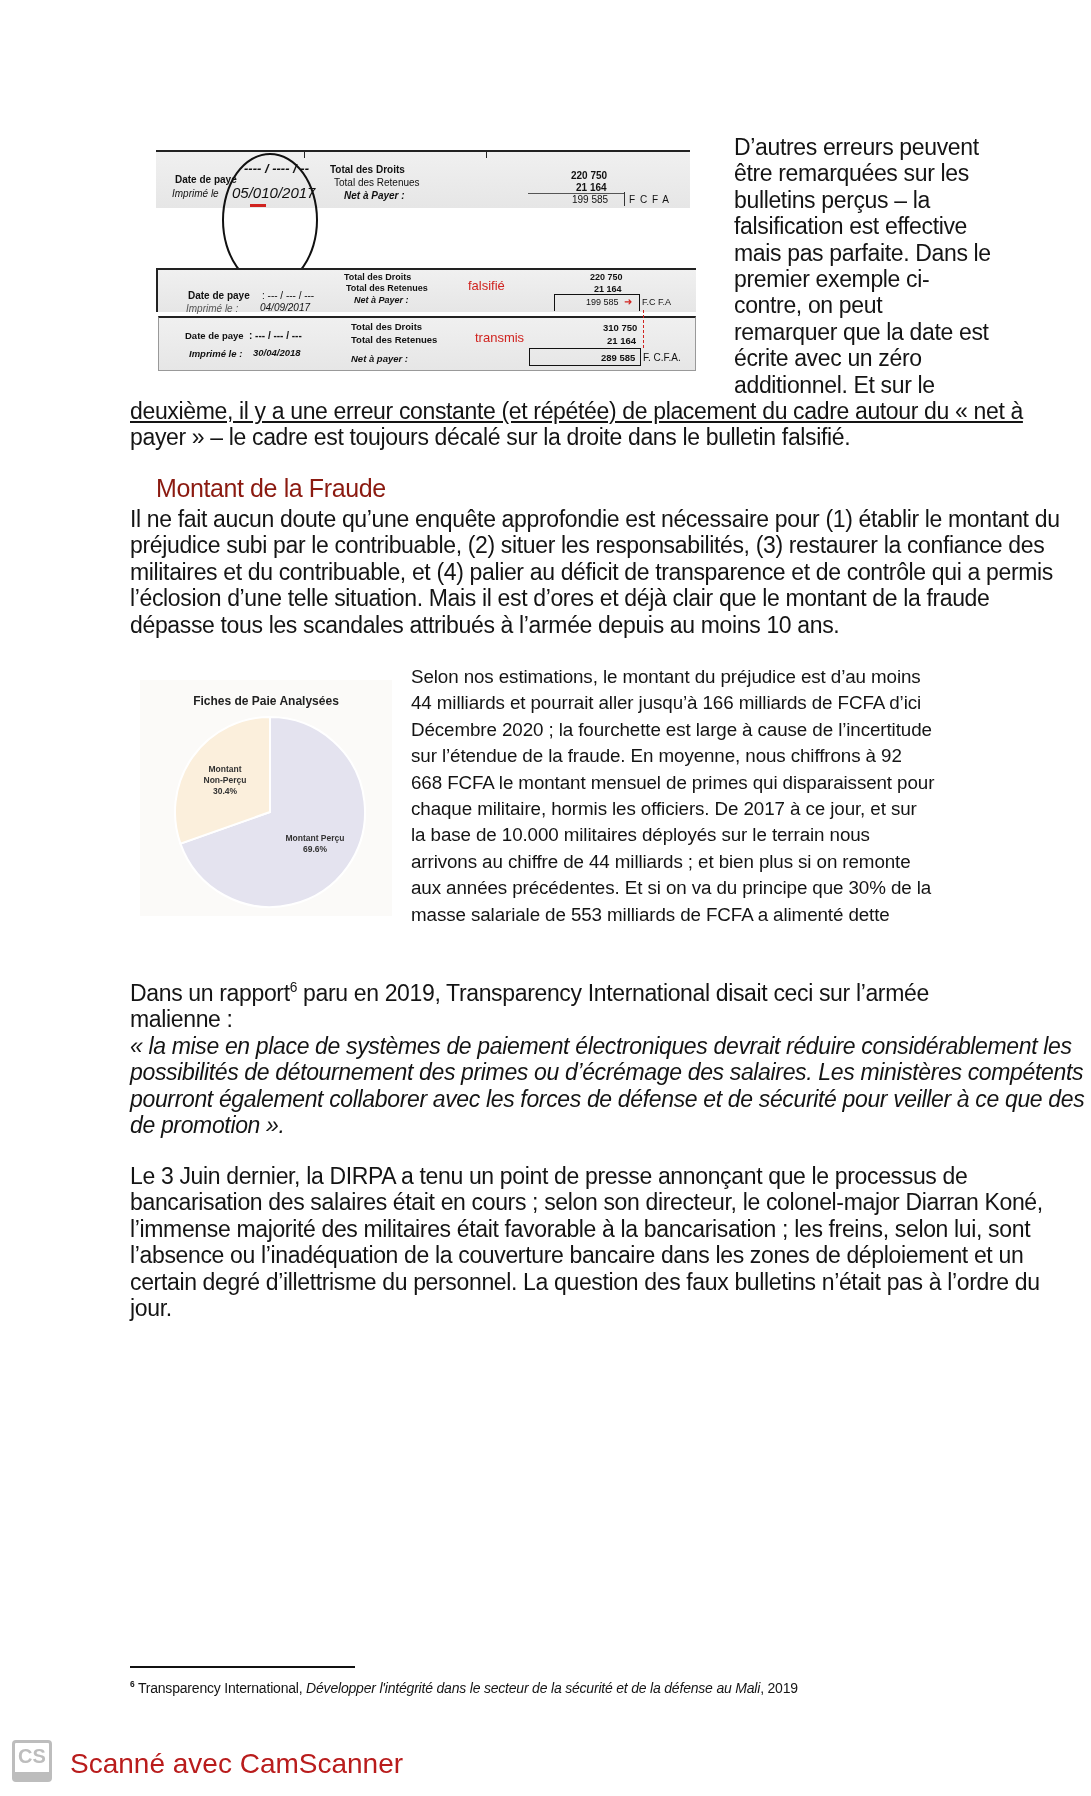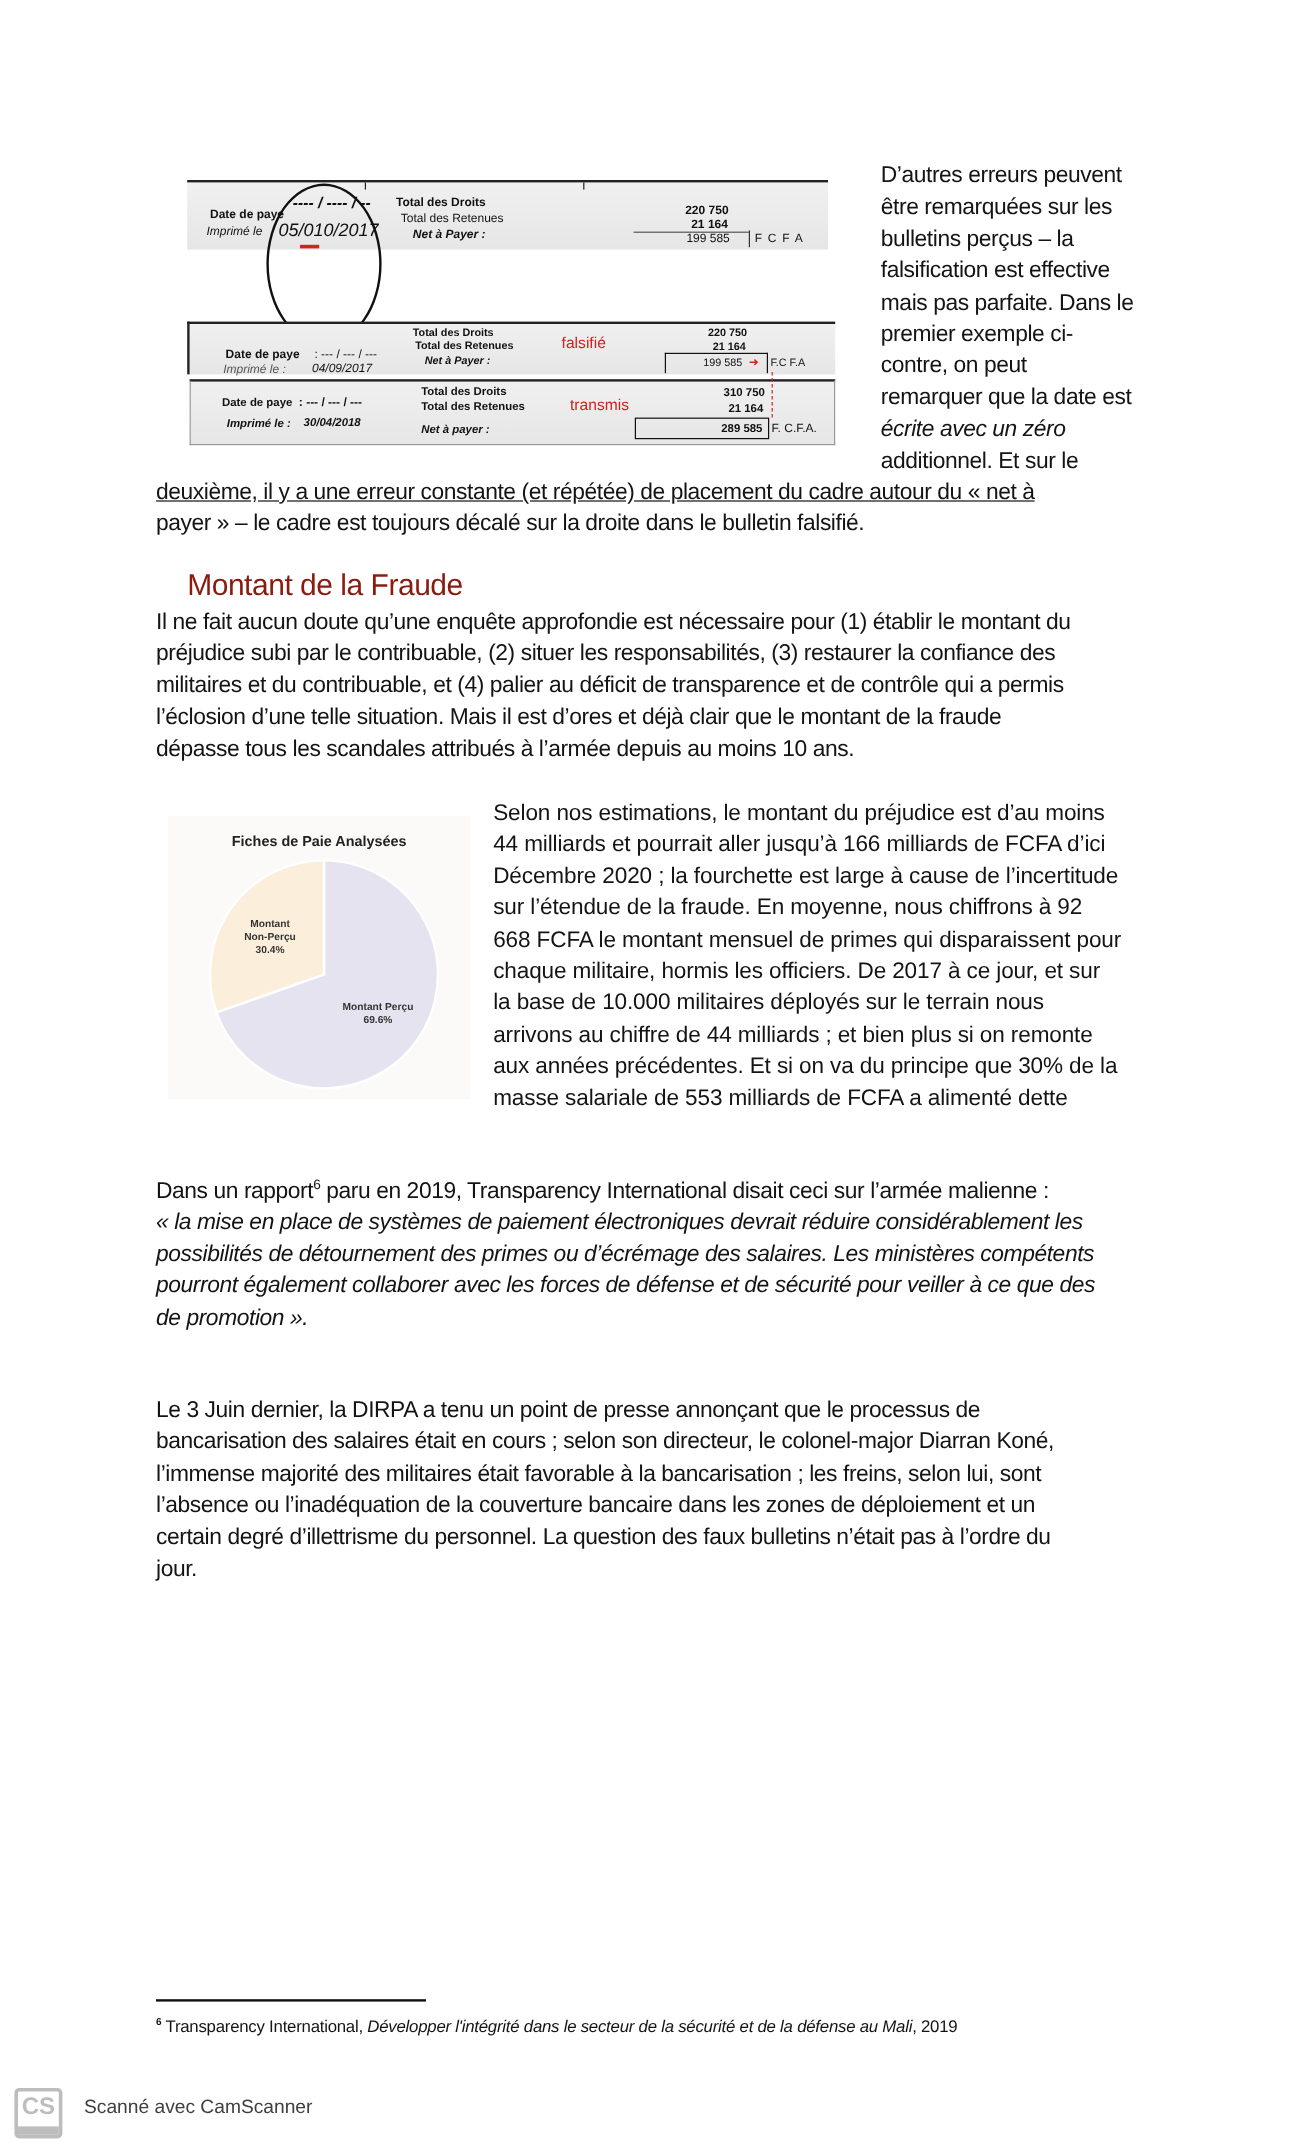--- a/index.html
+++ b/index.html
@@ -1,19 +1,19 @@
 <!DOCTYPE html>
 <html><head>
 <meta charset="utf-8">
 <style>
   html, body { margin:0; padding:0; }
   body { width:1091px; height:1796px; background:#ffffff; position:relative; overflow:hidden;
          font-family:"Liberation Sans", sans-serif; color:#111; }
   .page { position:absolute; left:0; top:0; width:1091px; height:1796px; }
-  .txt { font-family:"Liberation Sans Narrow","Liberation Sans", sans-serif; font-size:19px; line-height:26.4px; color:#141414; letter-spacing:-0.35px; }
+  .txt { font-family:"Liberation Sans Narrow","Liberation Sans", sans-serif; font-size:23px; line-height:26.4px; color:#141414; letter-spacing:-0.35px; }
   .abs { position:absolute; }
 
   
   .slip { position:absolute; background:linear-gradient(#f0f0f0,#e6e6e6); border-top:2px solid #222; font-family:"Liberation Sans", sans-serif; color:#111; }
   .slip .lbl { position:absolute; font-size:10px; font-weight:bold; }
   .slip .it { font-style:italic; }
   .slip .red { color:#d0231f; font-weight:normal; font-size:13px; }
   .slip .box { position:absolute; border:1.5px solid #111; }
   .slip .vline { position:absolute; width:1px; background:#222; }
 
@@ -24,21 +24,21 @@
   .pie-box { position:absolute; left:140px; top:680px; width:252px; height:236px; background:#fbfaf8; }
   .pie-title { position:absolute; left:0; width:100%; top:14px; text-align:center; font-size:12px; font-weight:bold; color:#222; }
 
   .footrule { position:absolute; left:130px; top:1666px; width:225px; height:2px; background:#111; }
   .footnote { position:absolute; left:130px; top:1680px; font-family:"Liberation Sans Narrow","Liberation Sans", sans-serif; font-size:14px; color:#141414; letter-spacing:-0.2px; }
   sup { font-size:0.6em; line-height:0; }
 
   .cs-logo { position:absolute; left:12px; top:1740px; width:40px; height:42px; border:3px solid #bdbdbd; border-radius:4px; box-sizing:border-box; background:#fff; }
   .cs-logo span { position:absolute; top:2px; left:0; width:100%; text-align:center; font-family:"Liberation Sans", sans-serif; font-weight:bold; font-size:20px; color:#bdbdbd; }
   .cs-logo i { position:absolute; left:0; bottom:0; width:100%; height:7px; background:#bdbdbd; }
-  .cs-text { position:absolute; left:70px; top:1748px; font-family:"Liberation Sans", sans-serif; font-size:16px; color:#404040; }
+  .cs-text { position:absolute; left:70px; top:1748px; font-family:"Liberation Sans", sans-serif; font-size:28px; color:#b91c1c; }
 </style>
 </head>
 <body>
 
 <div class="page">
 
   <div class="slip" style="left:156px;top:150px;width:534px;height:56px;">
     <div class="vline" style="left:148px;top:0;height:6px"></div>
     <div class="vline" style="left:330px;top:0;height:6px"></div>
     <span class="lbl" style="left:19px;top:22px">Date de paye</span>
@@ -94,21 +94,21 @@
 
   <div class="abs txt" style="left:734px;top:134px;width:250px;" id="intro-side">
       <div style="white-space: nowrap;">D’autres erreurs peuvent</div>
       <div style="white-space: nowrap;">être remarquées sur les</div>
       <div style="white-space: nowrap;">bulletins perçus – la</div>
       <div style="white-space: nowrap;">falsification est effective</div>
       <div style="white-space: nowrap;">mais pas parfaite. Dans le</div>
       <div style="white-space: nowrap;">premier exemple ci-</div>
       <div style="white-space: nowrap;">contre, on peut</div>
       <div style="white-space: nowrap;">remarquer que la date est</div>
-      <div style="white-space: nowrap; font-style: italic;">écrite avec un zéro</div>
+      <div style="white-space: nowrap;">écrite avec un zéro</div>
       <div style="white-space: nowrap;">additionnel. Et sur le</div>
     </div>
   <div class="abs txt" style="left:130px;top:398px;width:860px;" id="intro-full">
       <div style="white-space: nowrap; text-decoration: underline;">deuxième, il y a une erreur constante (et répétée) de placement du cadre autour du « net à</div>
       <div style="white-space: nowrap;">payer » – le cadre est toujours décalé sur la droite dans le bulletin falsifié.</div>
     </div>
 
   <div class="heading">Montant de la Fraude</div>
 
   <div class="abs txt" style="left:130px;top:506px;width:870px;" id="para1">

